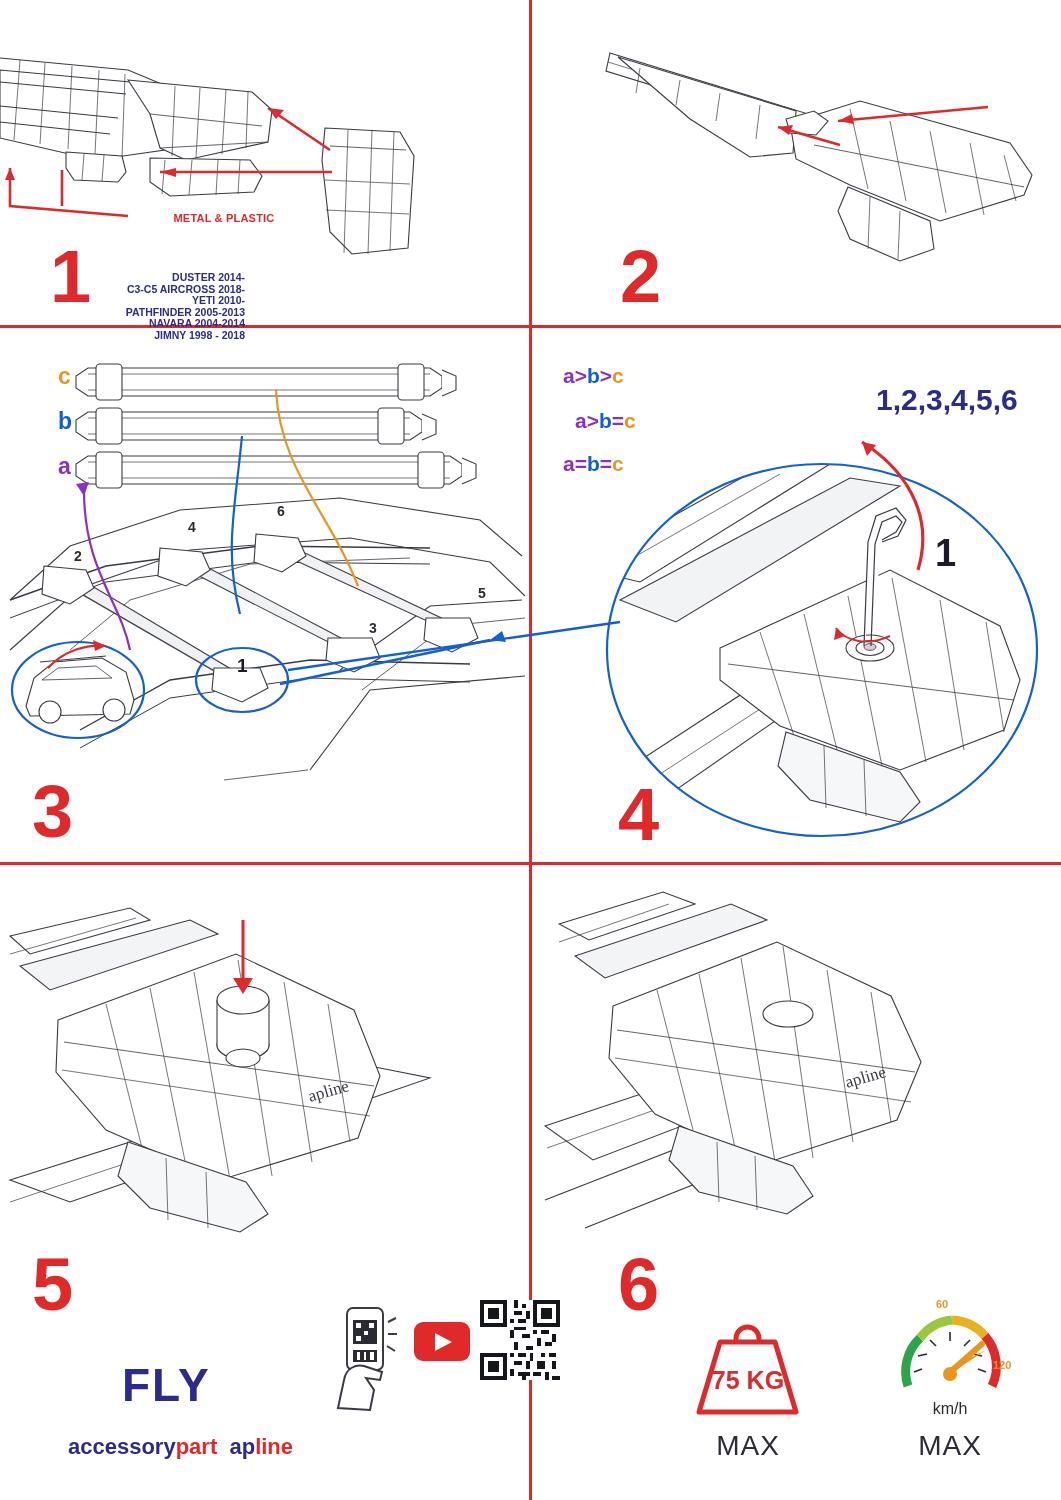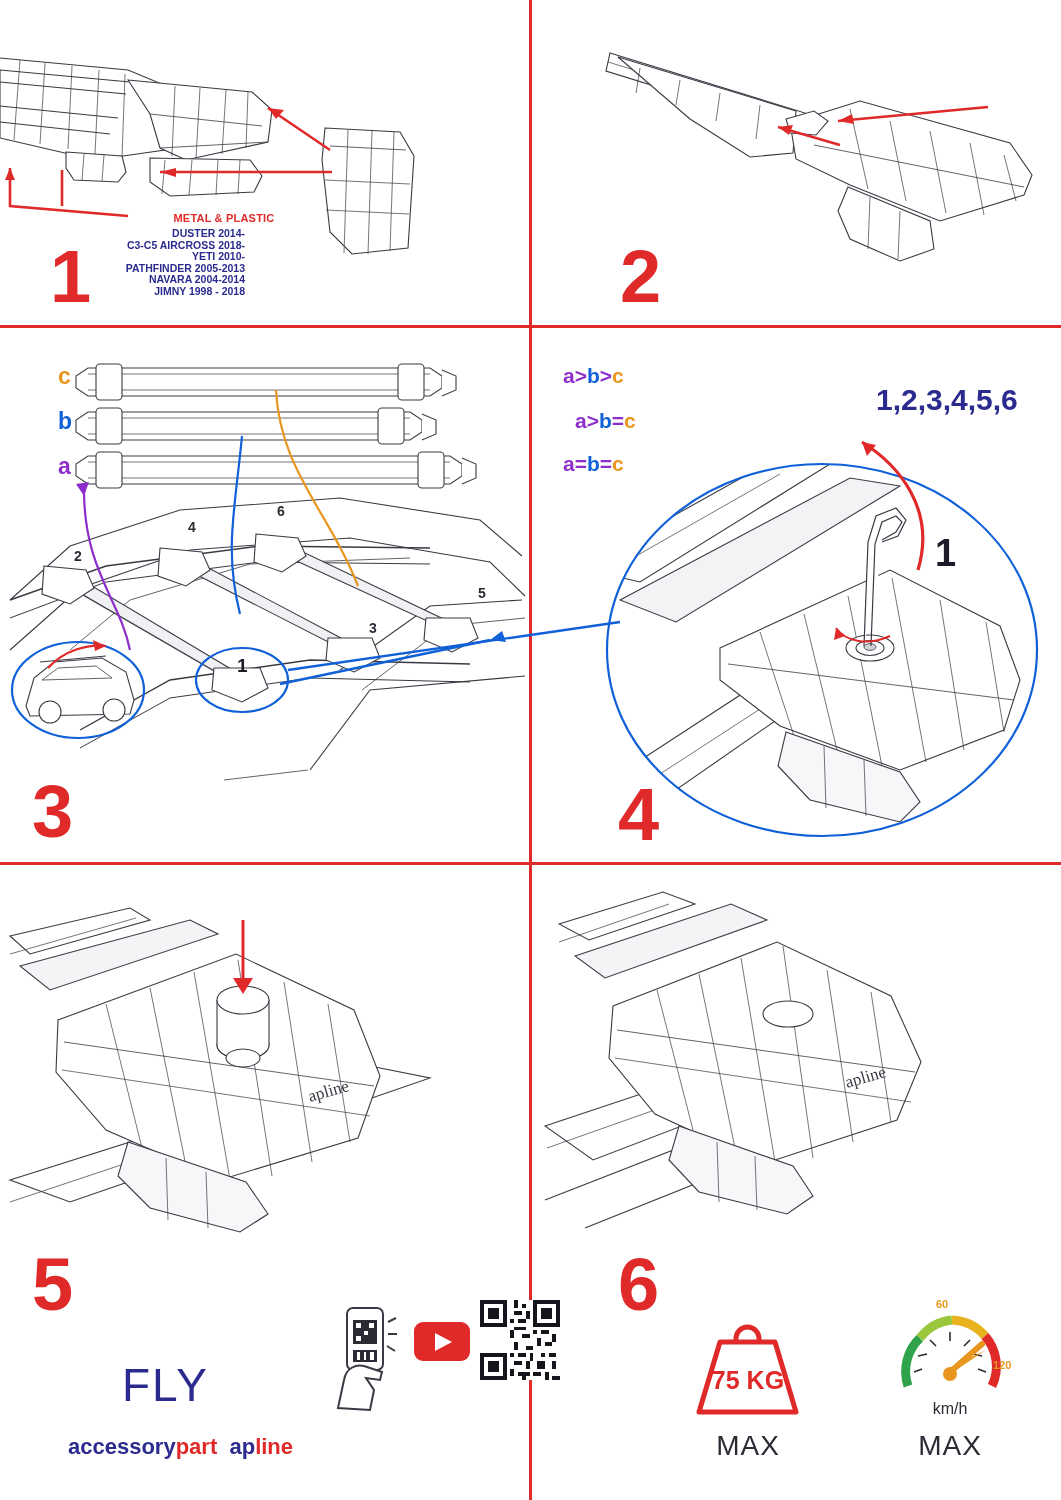--- a/index.html
+++ b/index.html
@@ -64,20 +64,21 @@
     white-space: nowrap;
   }
   .car-list {
     position: absolute;
     text-align: right;
     color: #2b2b8f;
     font-size: 10.5px;
     font-weight: 700;
     line-height: 11.5px;
     white-space: nowrap;
+    margin-top: 44px;
   }
 
   
   .abc-label {
     position: absolute;
     font-size: 23px;
     font-weight: 700;
     line-height: 1;
   }
   .abc-a { color: #8d2ecb; }
@@ -120,21 +121,21 @@
     position: absolute;
     font-size: 38px;
     font-weight: 700;
     color: #1c1c28;
   }
 
   
   .fly {
     position: absolute;
     font-size: 46px;
-    font-weight: 400;
+    font-weight: 700;
     color: #2b2b8f;
     letter-spacing: 2px;
     line-height: 1;
   }
   .brandline {
     position: absolute;
     font-size: 22px;
     font-weight: 700;
     line-height: 1;
     white-space: nowrap;

